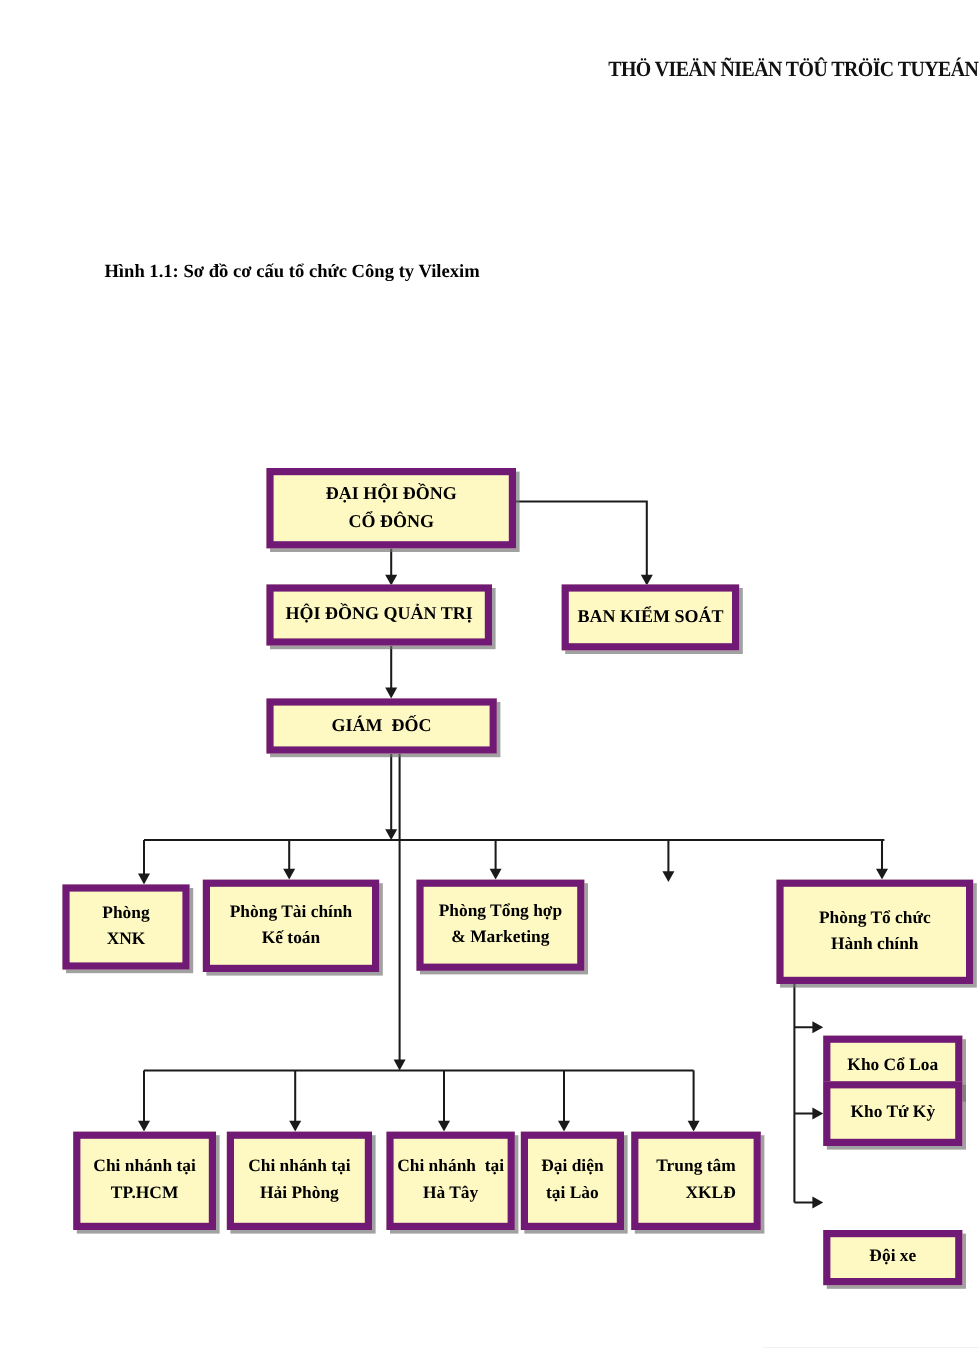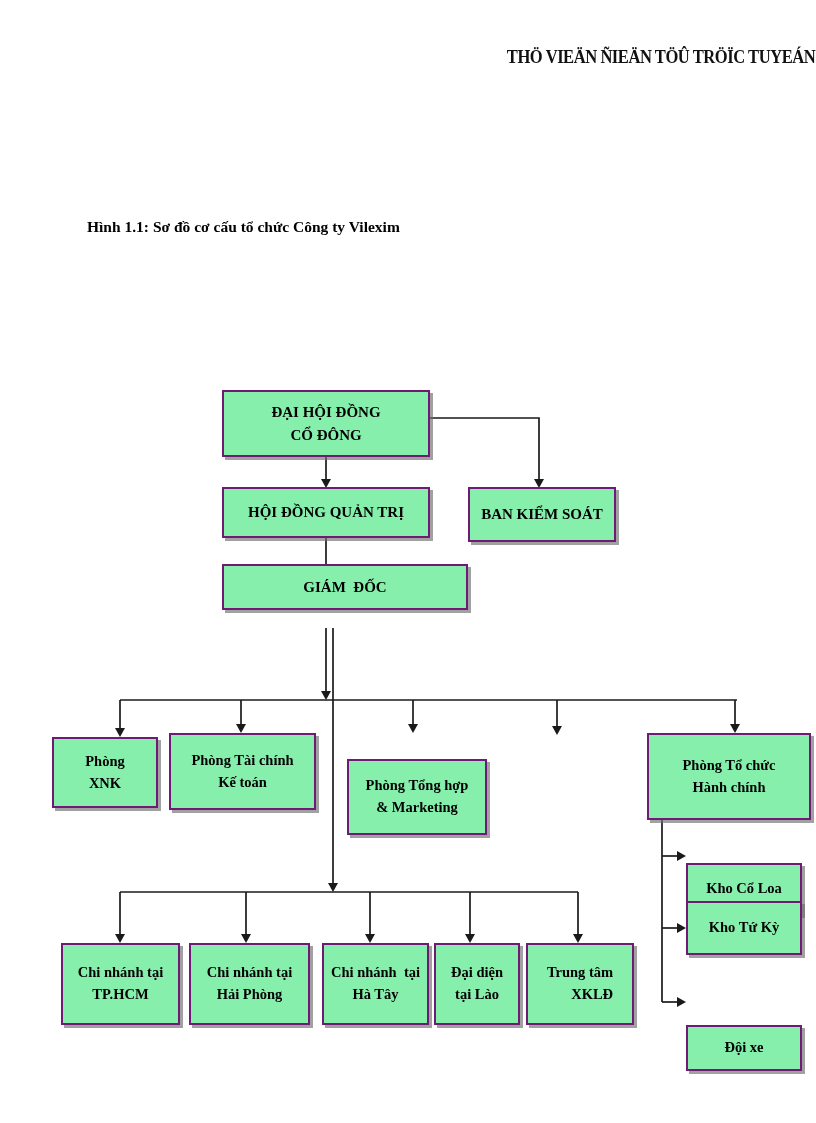--- a/index.html
+++ b/index.html
@@ -33,22 +33,22 @@
     font-weight: bold;
     white-space: nowrap;
   }
   .connectors {
     position: absolute;
     left: 0; top: 0;
   }
   .box {
     position: absolute;
     box-sizing: border-box;
-    background: #86efac;
-    border: 2px solid #701a75;
+    background: #fef9c3;
+    border: 6px solid #701a75;
     box-shadow: 3px 3px 0 rgba(110,110,110,0.65);
     display: flex;
     align-items: center;
     justify-content: center;
     text-align: center;
     font-weight: bold;
     white-space: pre-line;
     line-height: 1.5;
     font-size: 14.5px;
   }
@@ -122,33 +122,33 @@
         <line x1="662" y1="1002" x2="678" y2="1002"></line>
         <polygon points="677,997 677,1007 686,1002" stroke="none"></polygon>
       </g>
 
     </g>
   </svg>
 
   <div class="box lg" style="left:222px; top:390px; width:208px; height:67px;">ĐẠI HỘI ĐỒNG
 CỔ ĐÔNG</div>
 
-  <div class="box lg" style="left:222px; top:487px; width:208px; height:51px;">HỘI ĐỒNG QUẢN TRỊ</div>
+  <div class="box lg" style="left:222px; top:487px; width:188px; height:51px;">HỘI ĐỒNG QUẢN TRỊ</div>
 
   <div class="box lg" style="left:468px; top:487px; width:148px; height:55px;">BAN KIỂM SOÁT</div>
 
-  <div class="box lg" style="left:222px; top:564px; width:246px; height:46px;">GIÁM&nbsp; ĐỐC</div>
+  <div class="box lg" style="left:222px; top:582px; width:192px; height:46px;">GIÁM&nbsp; ĐỐC</div>
 
   <div class="box" style="left:52px; top:737px; width:106px; height:71px;">Phòng
 XNK</div>
 
   <div class="box" style="left:169px; top:733px; width:147px; height:77px;">Phòng Tài chính
 Kế toán</div>
 
-  <div class="box" style="left:347px; top:759px; width:140px; height:76px;">Phòng Tổng hợp
+  <div class="box" style="left:347px; top:733px; width:140px; height:76px;">Phòng Tổng hợp
 &amp; Marketing</div>
 
 
   <div class="box" style="left:647px; top:733px; width:164px; height:87px;">Phòng Tổ chức
 Hành chính</div>
 
   <div class="box" style="left:686px; top:830px; width:116px; height:52px;margin-top:33px;">Kho Cổ Loa</div>
 
   <div class="box" style="left:686px; top:901px; width:116px; height:54px;text-align:right;">Kho Tứ Kỳ</div>
 

